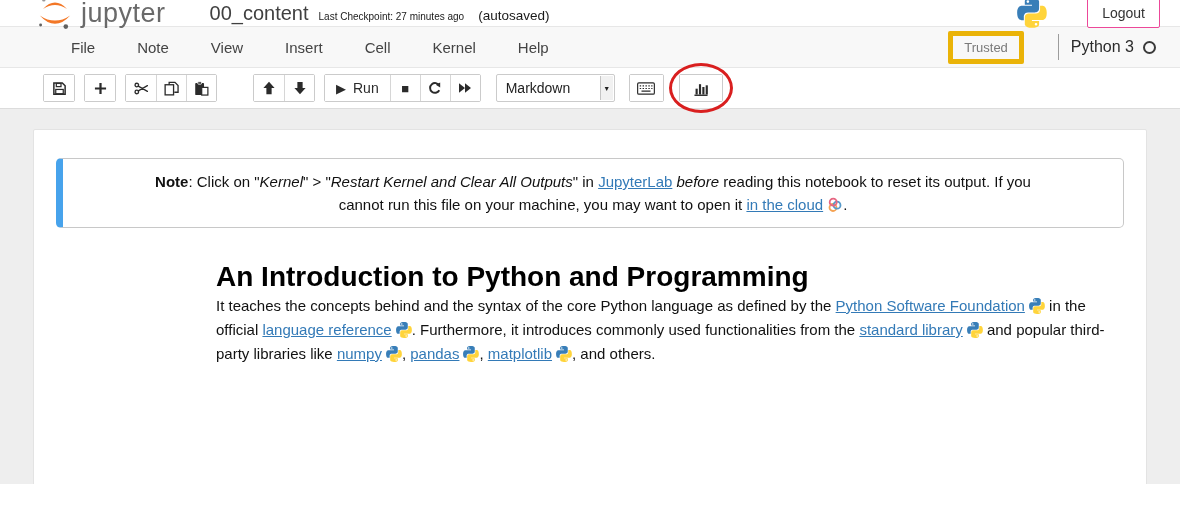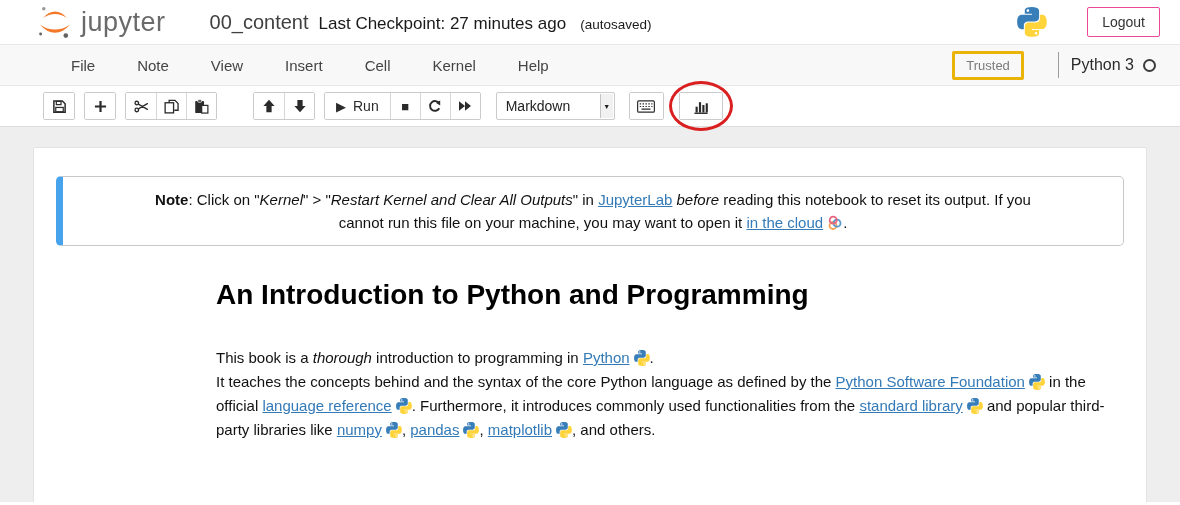--- a/index.html
+++ b/index.html
@@ -1,39 +1,39 @@
 <!DOCTYPE html>
 <html><head>
 <meta charset="utf-8">
 <style>
   * { margin:0; padding:0; box-sizing:border-box; }
   html,body { width:1180px; height:505px; overflow:hidden; background:#fff;
               font-family:"Liberation Sans", sans-serif; color:#000; }
   .app { position:relative; width:1180px; height:505px; }
 
   
-  .header { height:45px; border-bottom:1px solid #e7e7e7; display:flex; align-items:center;
+  .header { height:27px; border-bottom:1px solid #e7e7e7; display:flex; align-items:center;
             padding:0 20px 0 35px; background:#fff; }
   .logo { display:flex; align-items:center; cursor:pointer; }
   .logo-text { font-size:27px; color:#6a6a6a; letter-spacing:.5px; margin-left:6px; }
   .title-area { display:flex; align-items:baseline; margin-left:44px; }
   .nb-title { font-size:20px; color:#404040; }
-  .checkpoint { font-size:17px; color:#1a1a1a; margin-left:10px; }
+  .checkpoint { font-size:10px; color:#1a1a1a; margin-left:10px; }
   .autosaved { font-size:13.5px; color:#1a1a1a; margin-left:14px; }
   .spacer { flex:1; }
   .py-header-logo { width:30px; height:30px; margin-right:40px; }
   .logout-btn { font-size:14px; color:#333; background:#fff; border:1px solid #ec4899;
                 border-radius:2px; padding:6px 14px; cursor:pointer; }
 
   
   .menubar { height:41px; background:#f8f8f8; border-bottom:1px solid #e7e7e7;
              display:flex; align-items:center; padding:0 20px 0 50px; }
   .menu { list-style:none; display:flex; }
   .menu li { font-size:15px; color:#444; padding:0 21px; cursor:pointer; }
-  .trusted-btn { font-size:13px; color:#7a7a7a; background:transparent; border:3px solid #eab308;
+  .trusted-btn { font-size:13px; color:#7a7a7a; background:transparent; border:5px solid #eab308;
                  border-radius:2px; padding:4px 11px; cursor:pointer; margin-right:34px; }
   .kernel-divider { width:1px; height:26px; background:#9c9c9c; margin-right:12px; }
   .kernel-name { font-size:16px; color:#2b2b2b; }
   .kernel-status { width:13px; height:13px; border:2px solid #3a3a3a; border-radius:50%;
                    margin-left:9px; margin-right:4px; }
 
   
   .toolbar { height:41px; background:#fff; border-bottom:1px solid #dcdcdc;
              display:flex; align-items:center; padding-left:43px; }
   .btn-group { display:flex; border:1px solid #cbcbcb; border-radius:2px; background:#fff;
@@ -267,23 +267,20 @@
 
       <div class="note-box"><span class="b">Note</span><span>: Click on "</span><span class="i">Kernel</span><span>" &gt; "</span><span class="i">Restart Kernel and Clear All Outputs</span><span>" in </span><a class="lnk">JupyterLab</a><span class="i"> before</span><span> reading this notebook to reset its output. If you cannot run this file on your machine, you may want to open it </span><a class="lnk">in the cloud</a><span class="inline-ico"><svg width="16" height="16" viewBox="0 0 16 16">
               <circle cx="6" cy="10.5" r="3.5" fill="none" stroke="#F5A252" stroke-width="1.8"></circle>
               <circle cx="10" cy="8.2" r="3.5" fill="none" stroke="#579ACA" stroke-width="1.8"></circle>
               <circle cx="6.2" cy="5.2" r="3.5" fill="none" stroke="#E66581" stroke-width="1.8"></circle>
             </svg></span><span>.</span></div>
 
       <div class="md">
         <h1>An Introduction to Python and Programming</h1>
 
-        <p class="p1"><span>This book is a </span><span class="i">thorough</span><span> introduction to programming in </span><a class="lnk">Python</a><span class="inline-ico"><svg width="16" height="16" viewBox="0 0 111 112">
-                <use href="#pylogo"></use>
-              </svg></span><span>.</span></p>
 
         <p class="p2"><span>It teaches the concepts behind and the syntax of the core Python language as defined by the </span><a class="lnk">Python Software Foundation</a><span class="inline-ico"><svg width="16" height="16" viewBox="0 0 111 112">
                 <use href="#pylogo"></use>
               </svg></span><span> in the official </span><a class="lnk">language reference</a><span class="inline-ico"><svg width="16" height="16" viewBox="0 0 111 112">
                 <use href="#pylogo"></use>
               </svg></span><span>. Furthermore, it introduces commonly used functionalities from the </span><a class="lnk">standard library</a><span class="inline-ico"><svg width="16" height="16" viewBox="0 0 111 112">
                 <use href="#pylogo"></use>
               </svg></span><span> and popular third-party libraries like </span><a class="lnk">numpy</a><span class="inline-ico"><svg width="16" height="16" viewBox="0 0 111 112">
                 <use href="#pylogo"></use>
               </svg></span><span>, </span><a class="lnk">pandas</a><span class="inline-ico"><svg width="16" height="16" viewBox="0 0 111 112">

